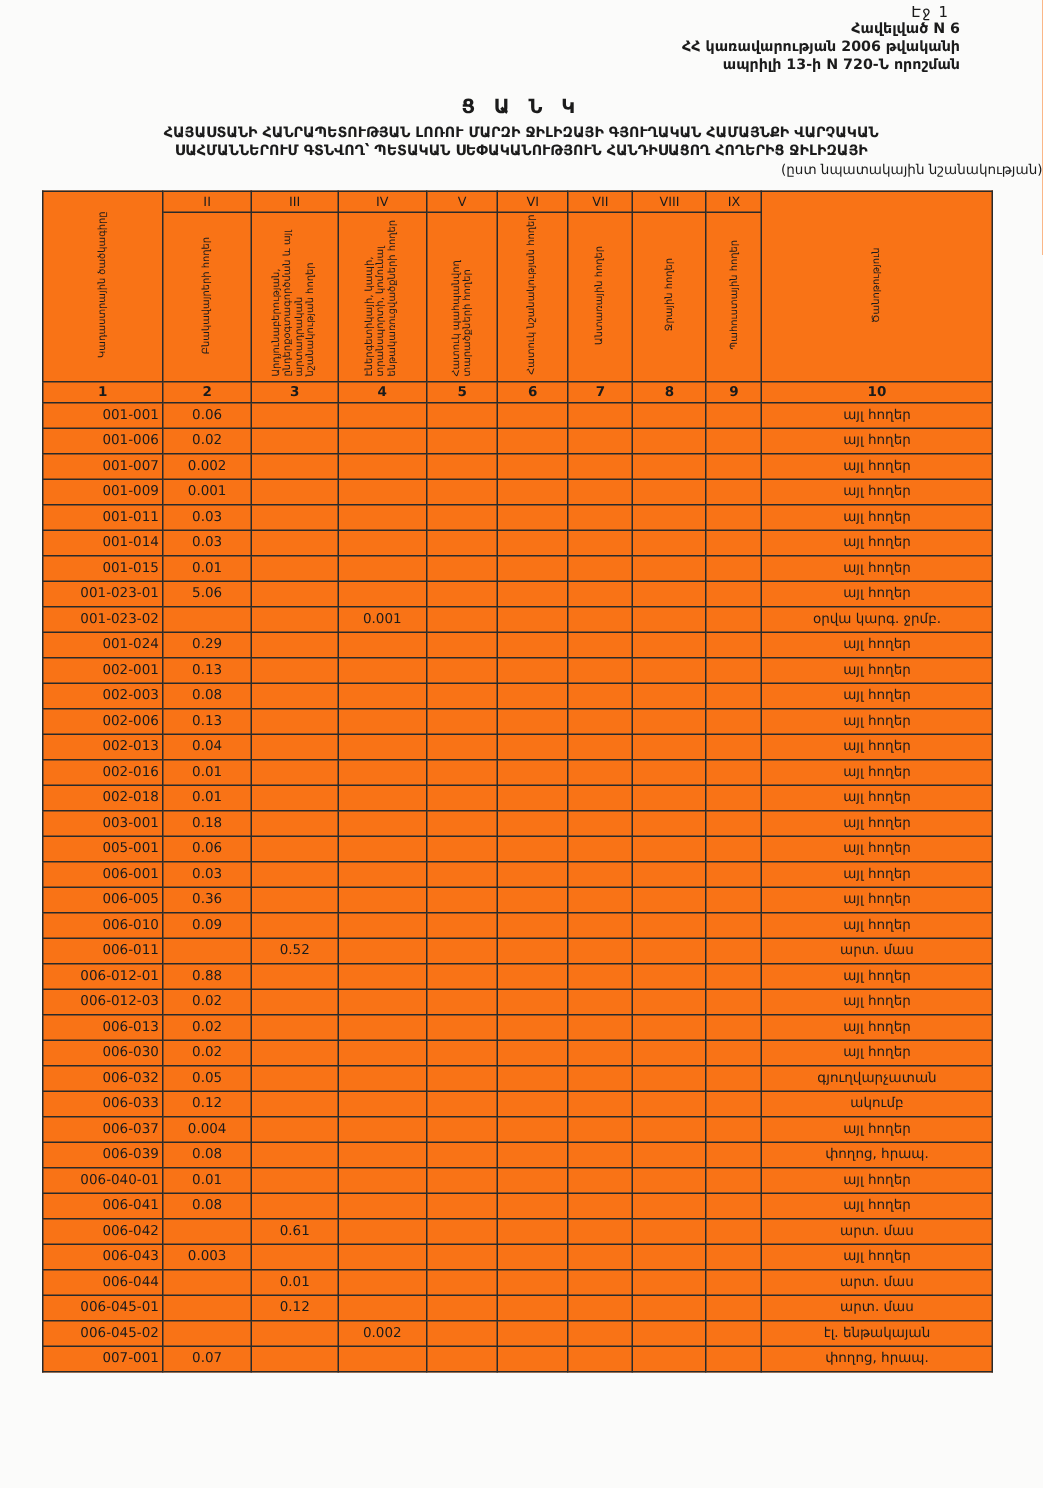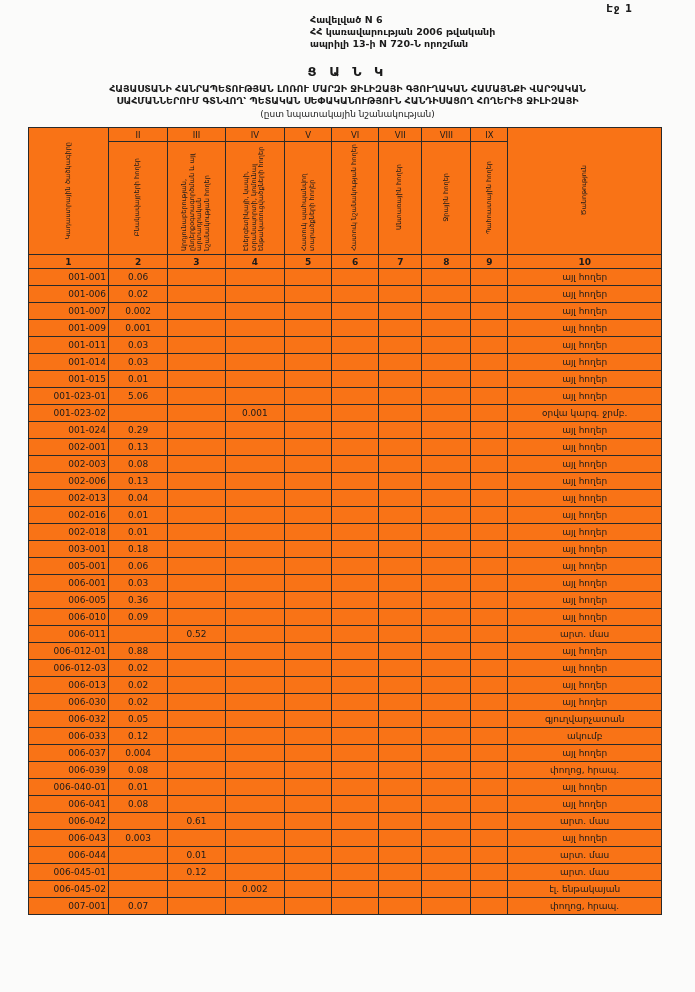--- a/index.html
+++ b/index.html
@@ -7,41 +7,41 @@
     width:695px;height:992px;
     background:#fbfbfa;
     font-family:"DejaVu Sans",sans-serif;
     color:#1b1b1b;
     position:relative;
     overflow:hidden;
   }
   .page{position:absolute;inset:0;}
   .page-label{
     position:absolute;top:3px;right:62px;
-    font-size:10px;font-weight:bold;letter-spacing:1px;
+    font-size:10px;font-weight:normal;letter-spacing:1px;
   }
   .doc-header{
     margin:14px 55px 0 auto;
     width:330px;
-    text-align:left;
+    text-align:right;
     font-size:9.5px;font-weight:bold;
     line-height:1.25;
   }
   .doc-title{
     margin-top:14px;
     text-align:center;
   }
   .doc-title .heading{
     font-size:13px;font-weight:bold;letter-spacing:4px;margin-bottom:4px;
   }
   .doc-title .tline{
     font-size:9.5px;font-weight:bold;line-height:1.3;
   }
   .doc-title .subtitle{
-    font-size:9px;margin-top:2px;
+    font-size:9px;margin-top:2px;text-align:right;
   }
   table.land{
     border-collapse:collapse;table-layout:fixed;
     margin:8px 0 0 28px;
     width:634px;
     background:#f97316;
   }
   table.land th,table.land td{
     border:1px solid #2a2a2a;
     padding:0 2px;

